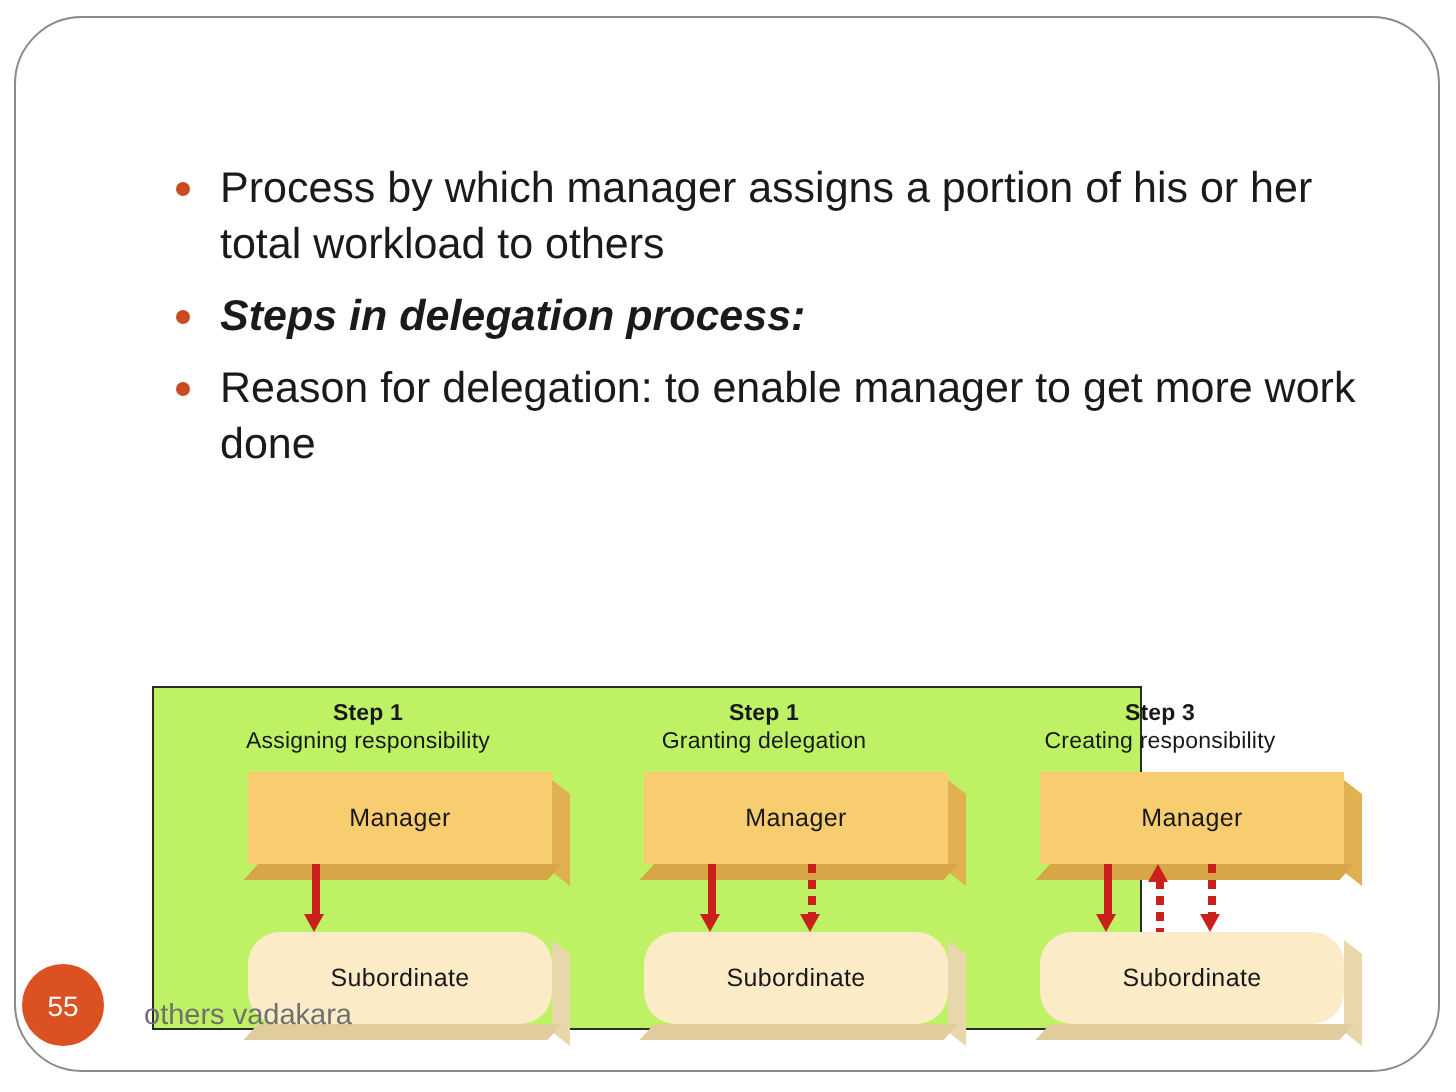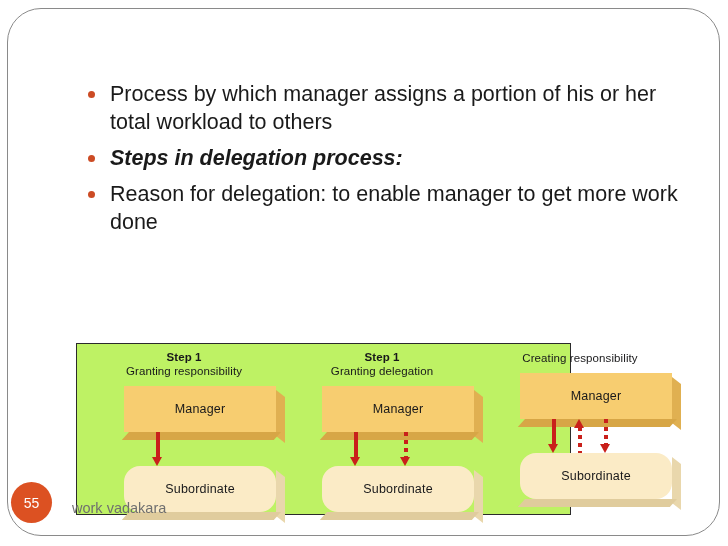--- a/index.html
+++ b/index.html
@@ -245,21 +245,21 @@
       <span class="dot"></span>
       <span class="text">Reason for delegation: to enable manager to get more work done</span>
     </div>
   </div>
 
   <div class="diagram">
     <div class="steps">
 
       <div class="step">
         <div class="step-title">Step 1</div>
-        <div class="step-sub">Granting responsibility</div>
+        <div class="step-sub">Assigning responsibility</div>
         <div class="box-wrap mgr">
           <div class="box3d">
             <div class="side"></div>
             <div class="bottom"></div>
             <div class="front">Manager</div>
           </div>
         </div>
         <div class="arrow-zone">
           <div class="arr" style="left:44px">
             <div class="shaft"></div>
@@ -298,20 +298,21 @@
         <div class="box-wrap sub">
           <div class="box3d">
             <div class="side"></div>
             <div class="bottom"></div>
             <div class="front">Subordinate</div>
           </div>
         </div>
       </div>
 
       <div class="step">
+        <div class="step-title">Step 3</div>
         <div class="step-sub">Creating responsibility</div>
         <div class="box-wrap mgr">
           <div class="box3d">
             <div class="side"></div>
             <div class="bottom"></div>
             <div class="front">Manager</div>
           </div>
         </div>
         <div class="arrow-zone">
           <div class="arr" style="left:44px">
@@ -333,15 +334,15 @@
             <div class="bottom"></div>
             <div class="front">Subordinate</div>
           </div>
         </div>
       </div>
 
     </div>
   </div>
 
   <div class="page-badge">55</div>
-  <div class="footer-credit">work vadakara</div>
+  <div class="footer-credit">others vadakara</div>
 
 </div>
 
 </body></html>

